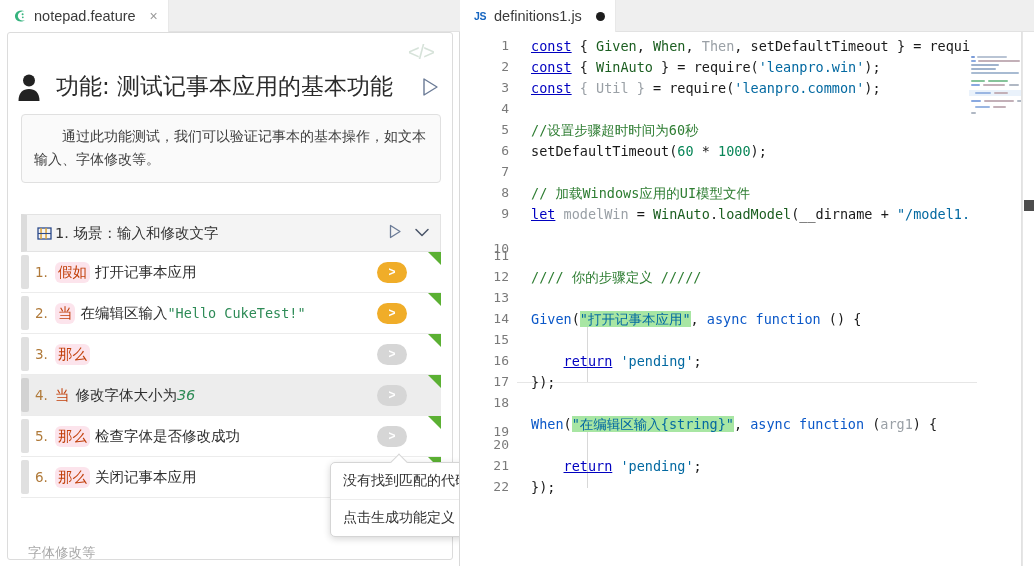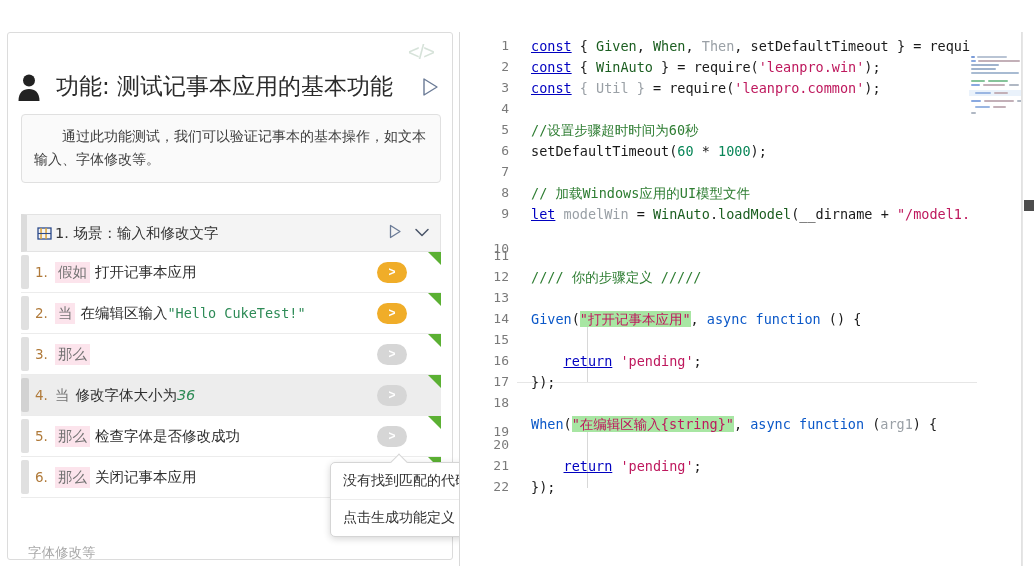--- a/index.html
+++ b/index.html
@@ -137,22 +137,22 @@
   }
   .step-row.selected .step-rail { background: #d2d2d2; }
   .step-inner {
     flex: 1 1 auto; display: flex; align-items: center;
     font-size: 14.5px;
     font-family: "DejaVu Sans", "Liberation Sans", sans-serif;
     white-space: nowrap; min-width: 0;
   }
   .step-num { color: #b07a3a; margin-right: 7px; font-size: 13.5px; }
   .kw {
-    color: #737373; background: #fce4ec;
-    padding: 1px 3px; border-radius: 0; margin-right: 5px;
+    color: #c2410c; background: #fce4ec;
+    padding: 1px 3px; border-radius: 6px; margin-right: 5px;
   }
   .kw.plain { background: transparent; padding: 1px 0; margin-right: 6px; }
   .step-text { color: #2e2e2e; }
   .lit-str { color: #2e8b57; font-family: "DejaVu Sans Mono", monospace; font-size: 13.5px; }
   .lit-num { color: #2e8b57; font-style: italic; }
   .run-btn {
     flex: 0 0 auto;
     width: 30px; height: 21px; border-radius: 11px;
     background: #f0ad29; color: #ffffff;
     display: flex; align-items: center; justify-content: center;
@@ -219,21 +219,21 @@
   .cline {
     position: absolute; left: 14px;
     white-space: pre;
     font-family: "DejaVu Sans Mono", "Liberation Mono", monospace;
     font-size: 13.5px;
     color: #1a1a1a;
   }
   .t-kw   { color: #0000c0; text-decoration: underline; }
   .t-fn   { color: #1b5e20; }
   .t-dim  { color: #9aa0a6; }
-  .t-str  { color: #be185d; }
+  .t-str  { color: #0369a1; }
   .t-num  { color: #098658; }
   .t-com  { color: #2e7d32; }
   .t-pln  { color: #1a1a1a; }
   .t-blue { color: #0b58c8; }
   .hl-find { background: #a8e6a3; }
   .blk-guide {
     position: absolute; left: 70px; width: 1px; background: #d8d8d8;
   }
   .hl-line {
     position: absolute; left: 56px; width: 460px; height: 1px;
@@ -260,20 +260,40 @@
   .editor-vline {
     position: absolute; top: 32px; left: 1021px; width: 1px; height: 534px;
     background: #e2e2e2;
   }
 </style>
 </head>
 <body>
 
 <div id="app">
 
+  <div class="tabbar">
+    <div class="tab tab-left">
+      <span class="tab-ico">
+        <svg width="14" height="14" viewBox="0 0 14 14">
+          <path d="M11.5 2.2 C8.2 0.6 3.4 1.8 2.2 5.6 C1.1 9.3 3.9 12.6 7.6 12.6 C9.4 12.6 10.9 11.9 11.8 10.9 C10.2 11.6 8.3 11.6 6.9 10.7 C4.6 9.3 4.2 6.2 5.8 4.3 C7.2 2.6 9.6 2.1 11.5 2.2 Z" fill="#36b37e"></path>
+          <circle cx="9.6" cy="5.2" r="1.0" fill="#36b37e"></circle>
+          <circle cx="9.8" cy="8.3" r="0.9" fill="#36b37e"></circle>
+        </svg>
+      </span>
+      <span class="tab-label">notepad.feature</span>
+      <span class="tab-close">×</span>
+    </div>
+    <div class="tab tab-right">
+      <span class="tab-ico">
+        <span class="js-badge">JS</span>
+      </span>
+      <span class="tab-label">definitions1.js</span>
+      <span class="tab-dirty"></span>
+    </div>
+  </div>
 
   <div class="left-pane">
     <div class="feature-card">
 
       <div class="code-toggle">&lt;/&gt;</div>
 
       <div class="feature-title-row">
         <span class="person-icon">
           <svg width="26" height="30" viewBox="0 0 26 30">
             <circle cx="13" cy="8.5" r="6" fill="#222"></circle>

